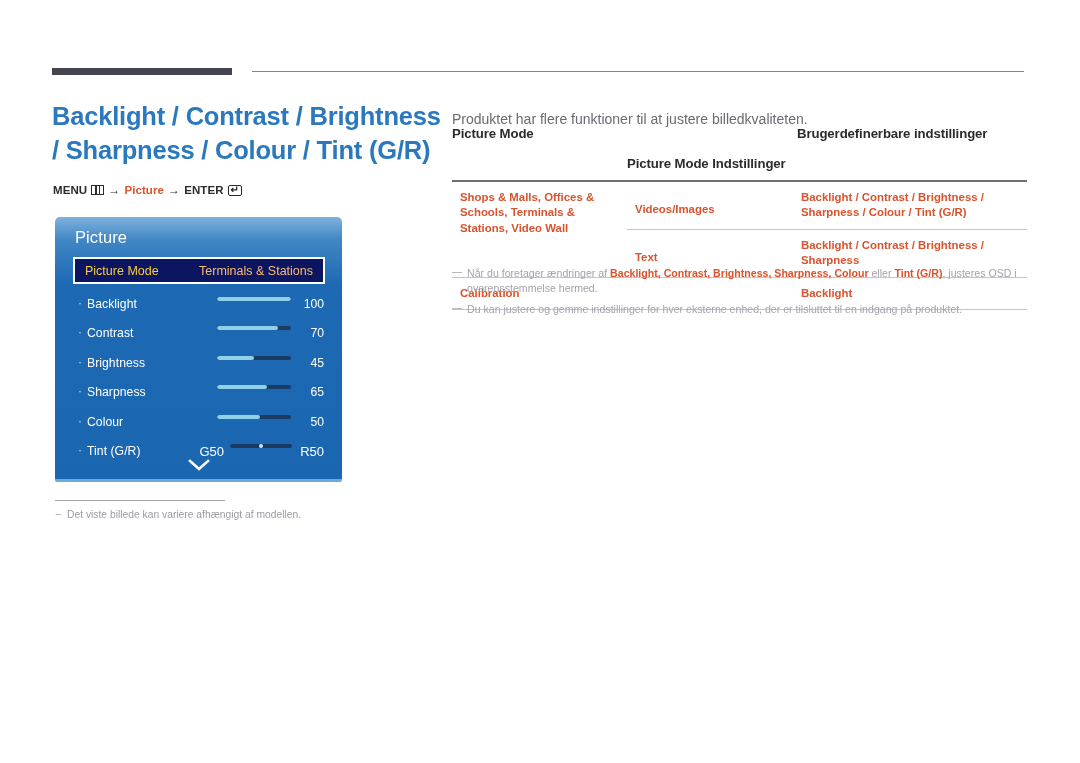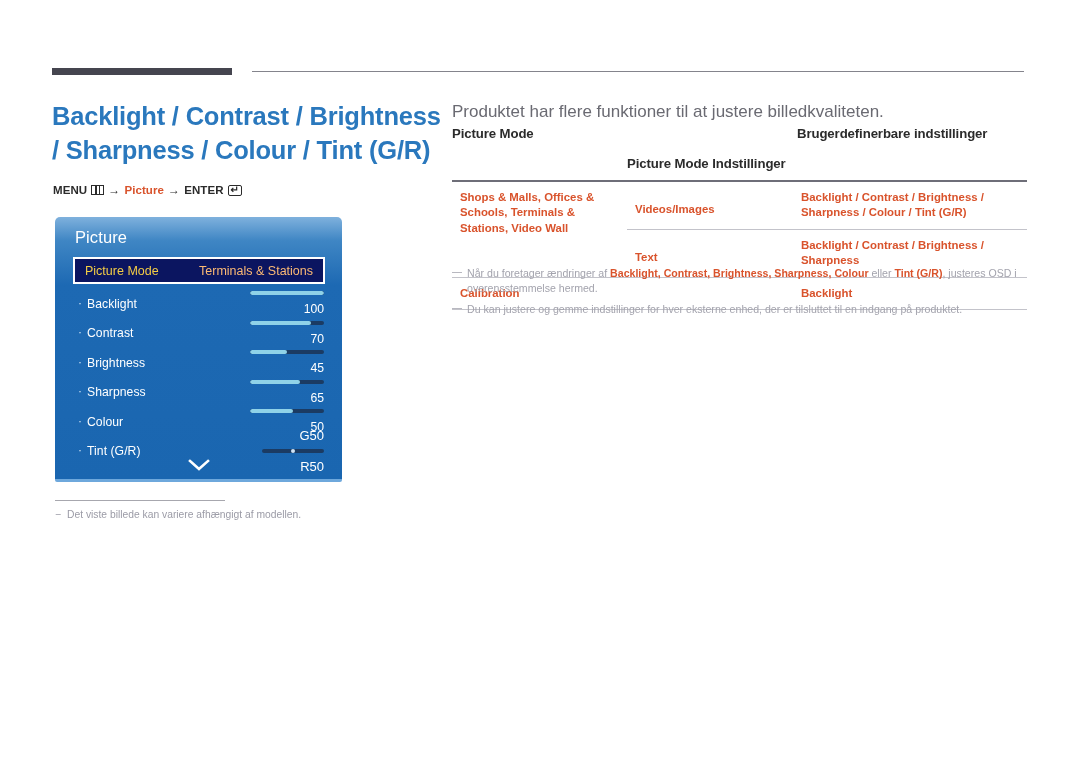--- a/index.html
+++ b/index.html
@@ -146,23 +146,22 @@
     top: -1px;
   }
   .osd-row .lbl {
     font-size: 12.2px;
     color: #ffffff;
     letter-spacing: 0.05px;
   }
   .osd-row .right {
     margin-left: auto;
     display: flex;
-    align-items: flex-end;
+    align-items: flex-start;
     gap: 7px;
-    flex-direction: column;
   }
   .track {
     width: 74px;
     height: 4px;
     border-radius: 2px;
     background: #1b3b63;
     position: relative;
     overflow: hidden;
   }
   .track .fill {
@@ -224,23 +223,23 @@
     color: #9b9ba6;
     line-height: 15px;
     display: flex;
     gap: 6px;
   }
   .left-foot .dash { color: #9b9ba6; }
 
   
   .intro {
     position: absolute;
-    left: 452px; top: 104px;
+    left: 452px; top: 112px;
     width: 575px;
-    font-size: 17px;
+    font-size: 14px;
     color: #6a6a72;
     line-height: 15px;
   }
 
   .tbl {
     position: absolute;
     left: 452px; top: 126px;
     width: 575px;
   }
   .tbl-head {

